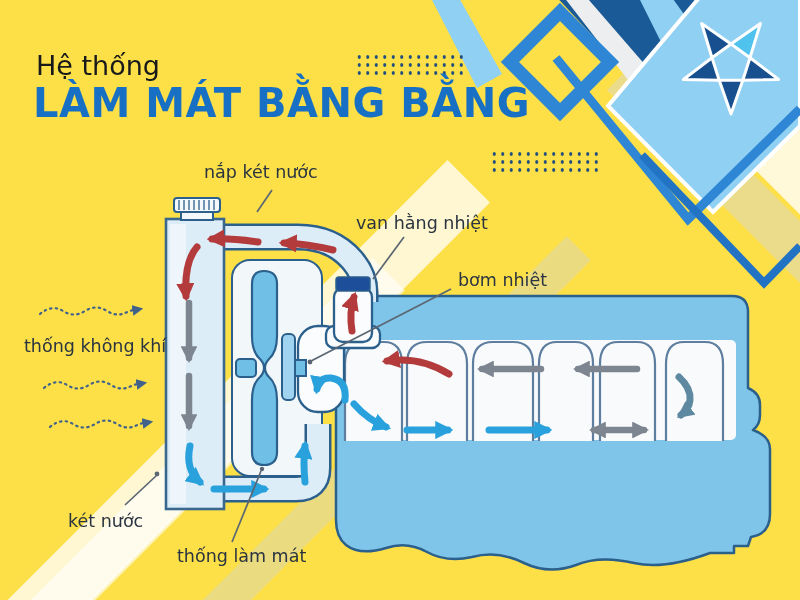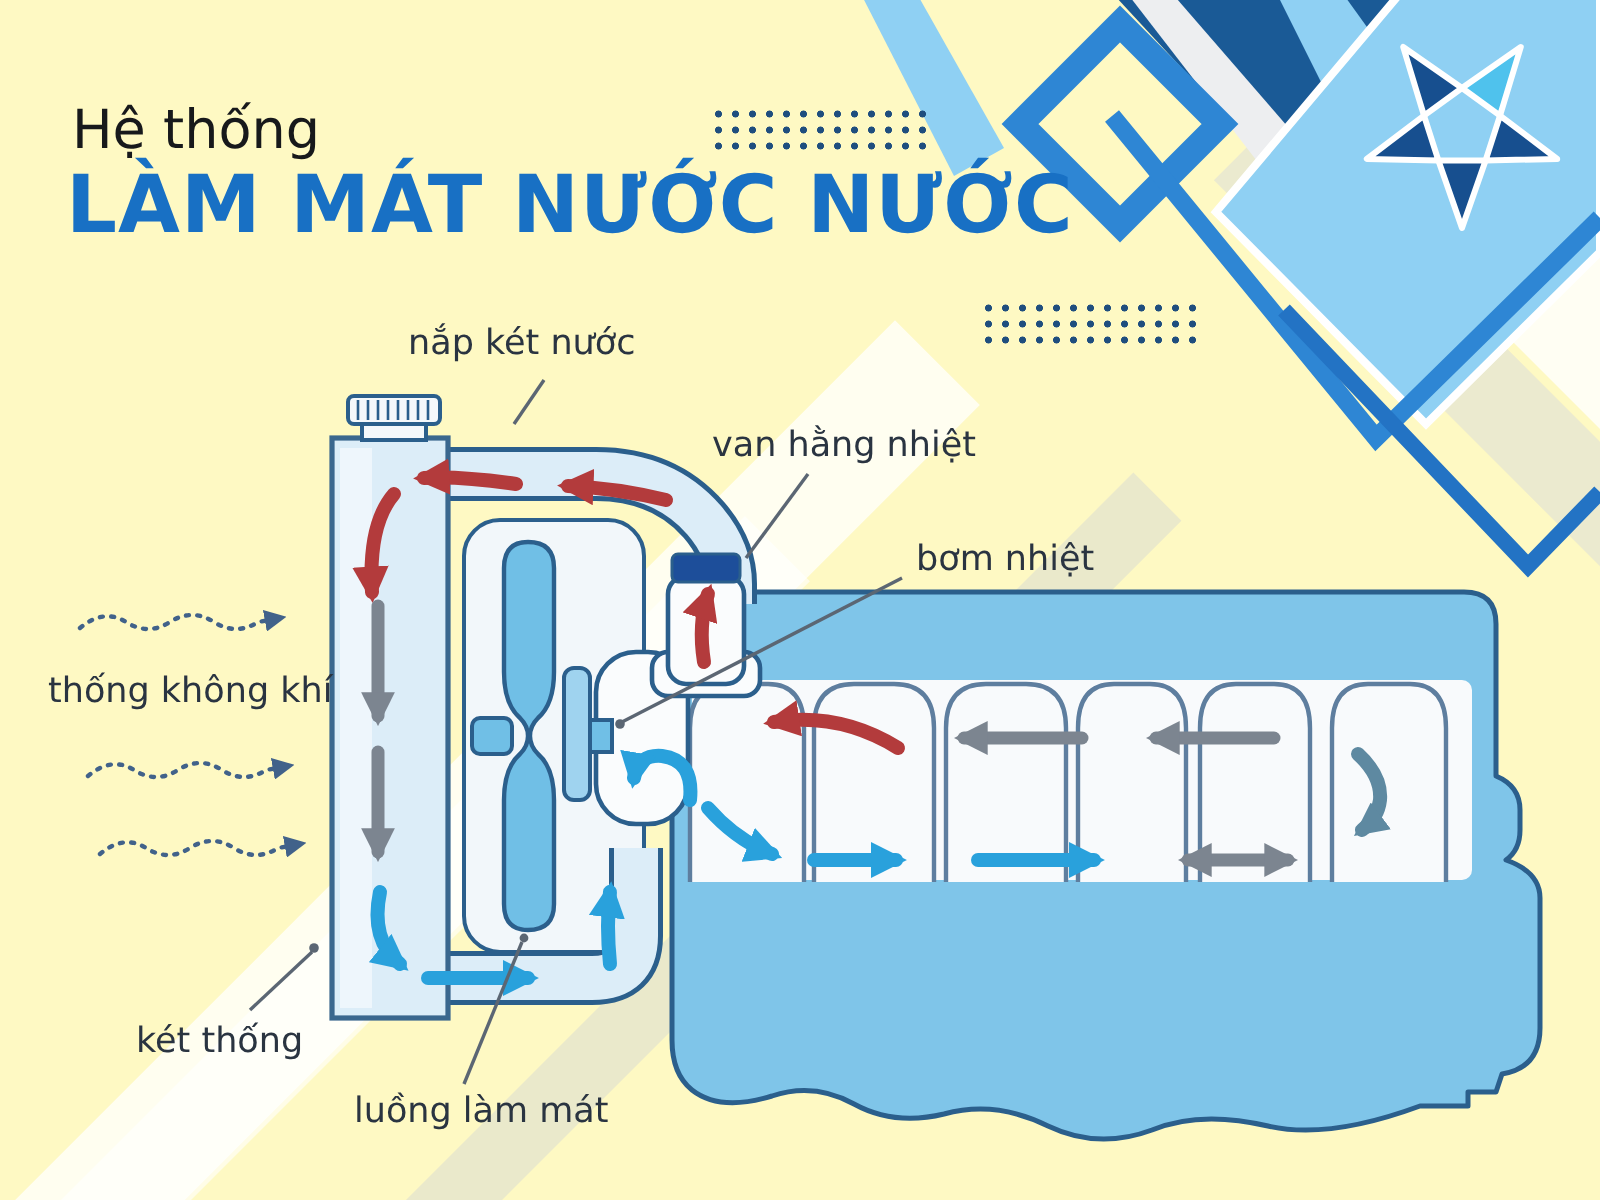--- a/index.html
+++ b/index.html
@@ -1,17 +1,17 @@
 <!DOCTYPE html>
 <html><head>
 <meta charset="utf-8">
 <style>
   html,body{margin:0;padding:0;}
   .page{position:relative;width:800px;height:600px;overflow:hidden;
-        background:#fef9c3;font-family:"DejaVu Sans","Liberation Sans",sans-serif;}
+        background:#fde047;font-family:"DejaVu Sans","Liberation Sans",sans-serif;}
   
   .stripe{position:absolute;z-index:0;}
   .s-a{left:-180px;top:420px;width:760px;height:60px;background:rgba(255,255,255,.75);transform:rotate(-45deg);}
   .s-b{left:-70px;top:500px;width:760px;height:34px;background:rgba(206,210,215,.40);transform:rotate(-45deg);}
   .s-c{left:-260px;top:520px;width:760px;height:46px;background:rgba(255,255,255,.6);transform:rotate(-45deg);}
   .s-d{left:470px;top:150px;width:700px;height:70px;background:rgba(255,255,255,.8);transform:rotate(45deg);}
   .s-e{left:520px;top:300px;width:700px;height:44px;background:rgba(212,216,221,.45);transform:rotate(45deg);}
   
   .dots{position:absolute;z-index:2;width:114px;height:23px;
         background-image:radial-gradient(circle,#1F4E7E 1.6px,transparent 1.9px);
@@ -180,22 +180,22 @@
       <path d="M451,289 L311,361" fill="none"></path>
         <circle cx="310" cy="362" r="2.4" stroke="none"></circle>
       <path d="M125,505 L156,476" fill="none"></path>
         <circle cx="157" cy="474" r="2.4" stroke="none"></circle>
       <path d="M232,542 L261,471" fill="none"></path>
         <circle cx="262" cy="469" r="2.2" stroke="none"></circle>
     </g>
   </svg>
 
   <div class="title-sub">Hệ thống</div>
-  <div class="title-main">LÀM MÁT NƯỚC NƯỚC</div>
+  <div class="title-main">LÀM MÁT BẰNG BẰNG</div>
 
   <div class="lbl lbl-cap">nắp két nước</div>
   <div class="lbl lbl-thermo">van hằng nhiệt</div>
   <div class="lbl lbl-pump">bơm nhiệt</div>
   <div class="lbl lbl-air">thống không khí</div>
-  <div class="lbl lbl-rad">két thống</div>
-  <div class="lbl lbl-fan">luồng làm mát</div>
+  <div class="lbl lbl-rad">két nước</div>
+  <div class="lbl lbl-fan">thống làm mát</div>
 
 </div>
 
 </body></html>

